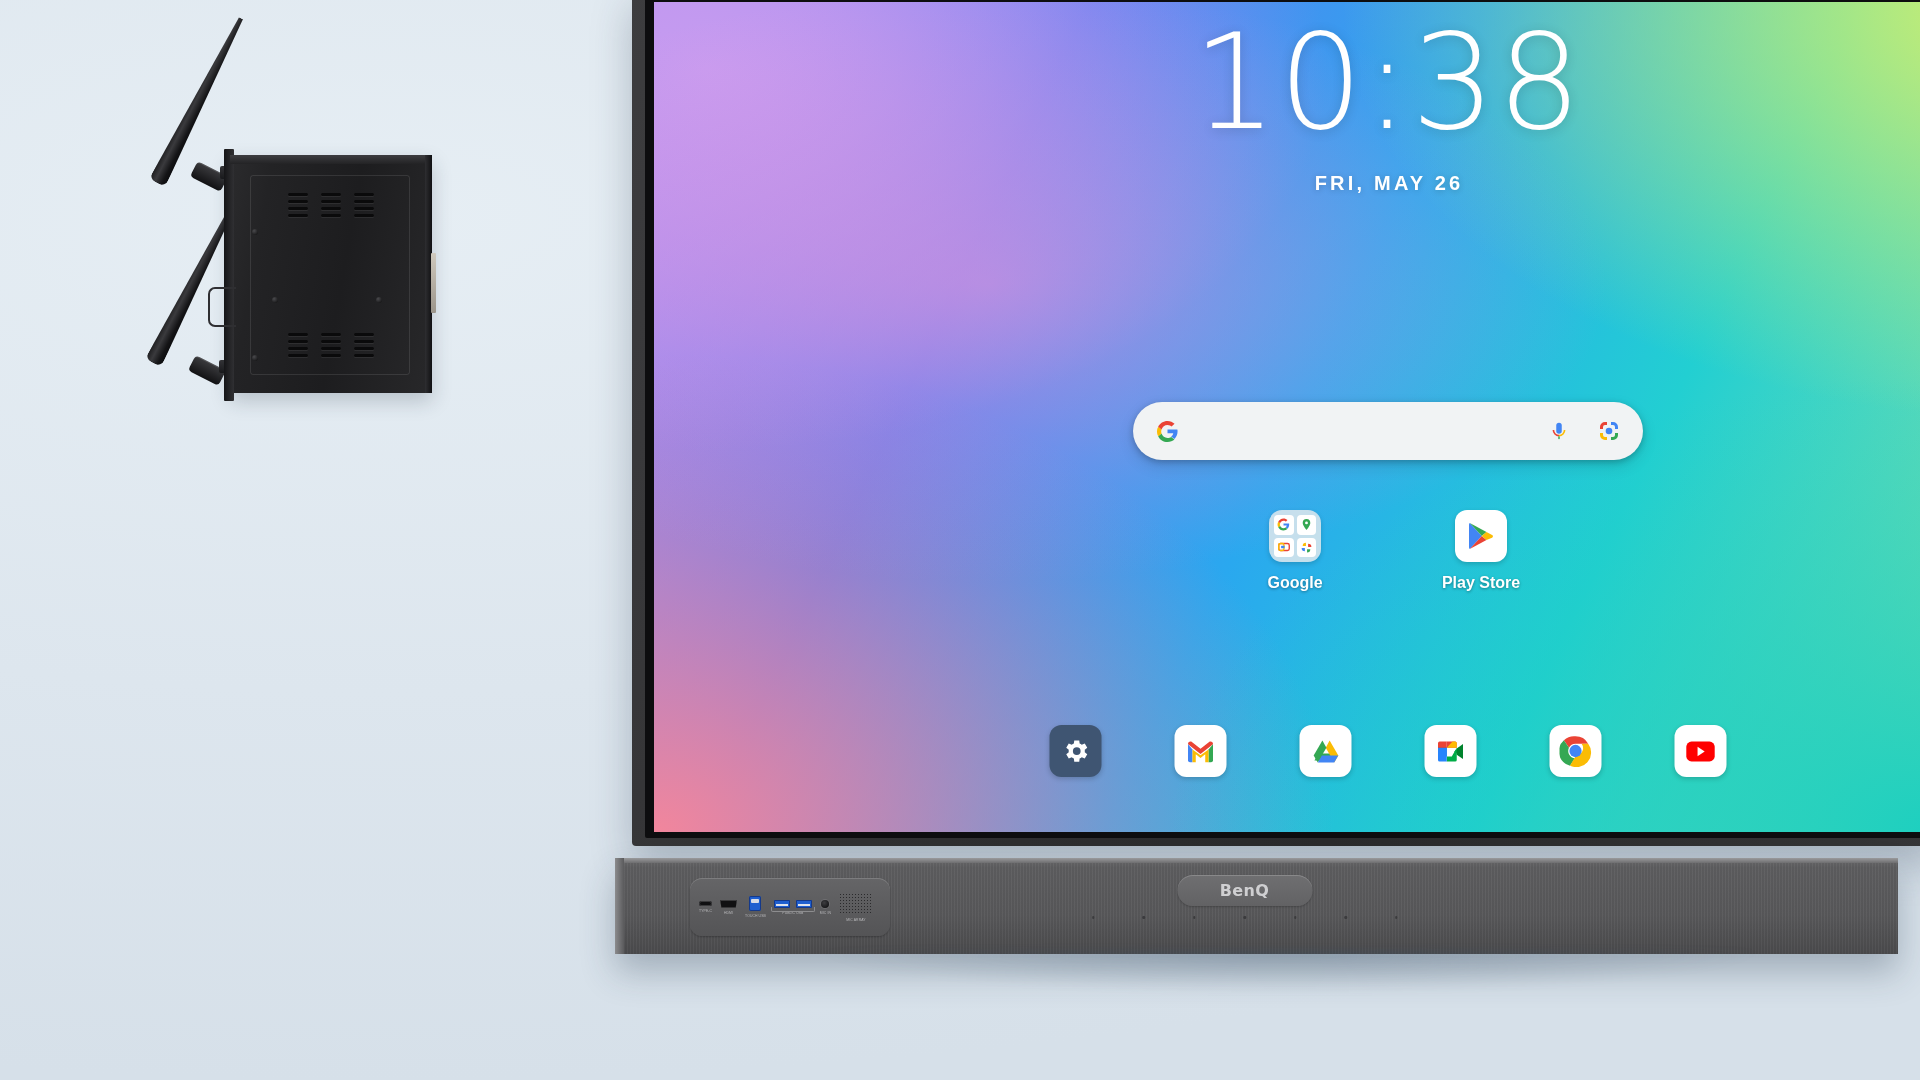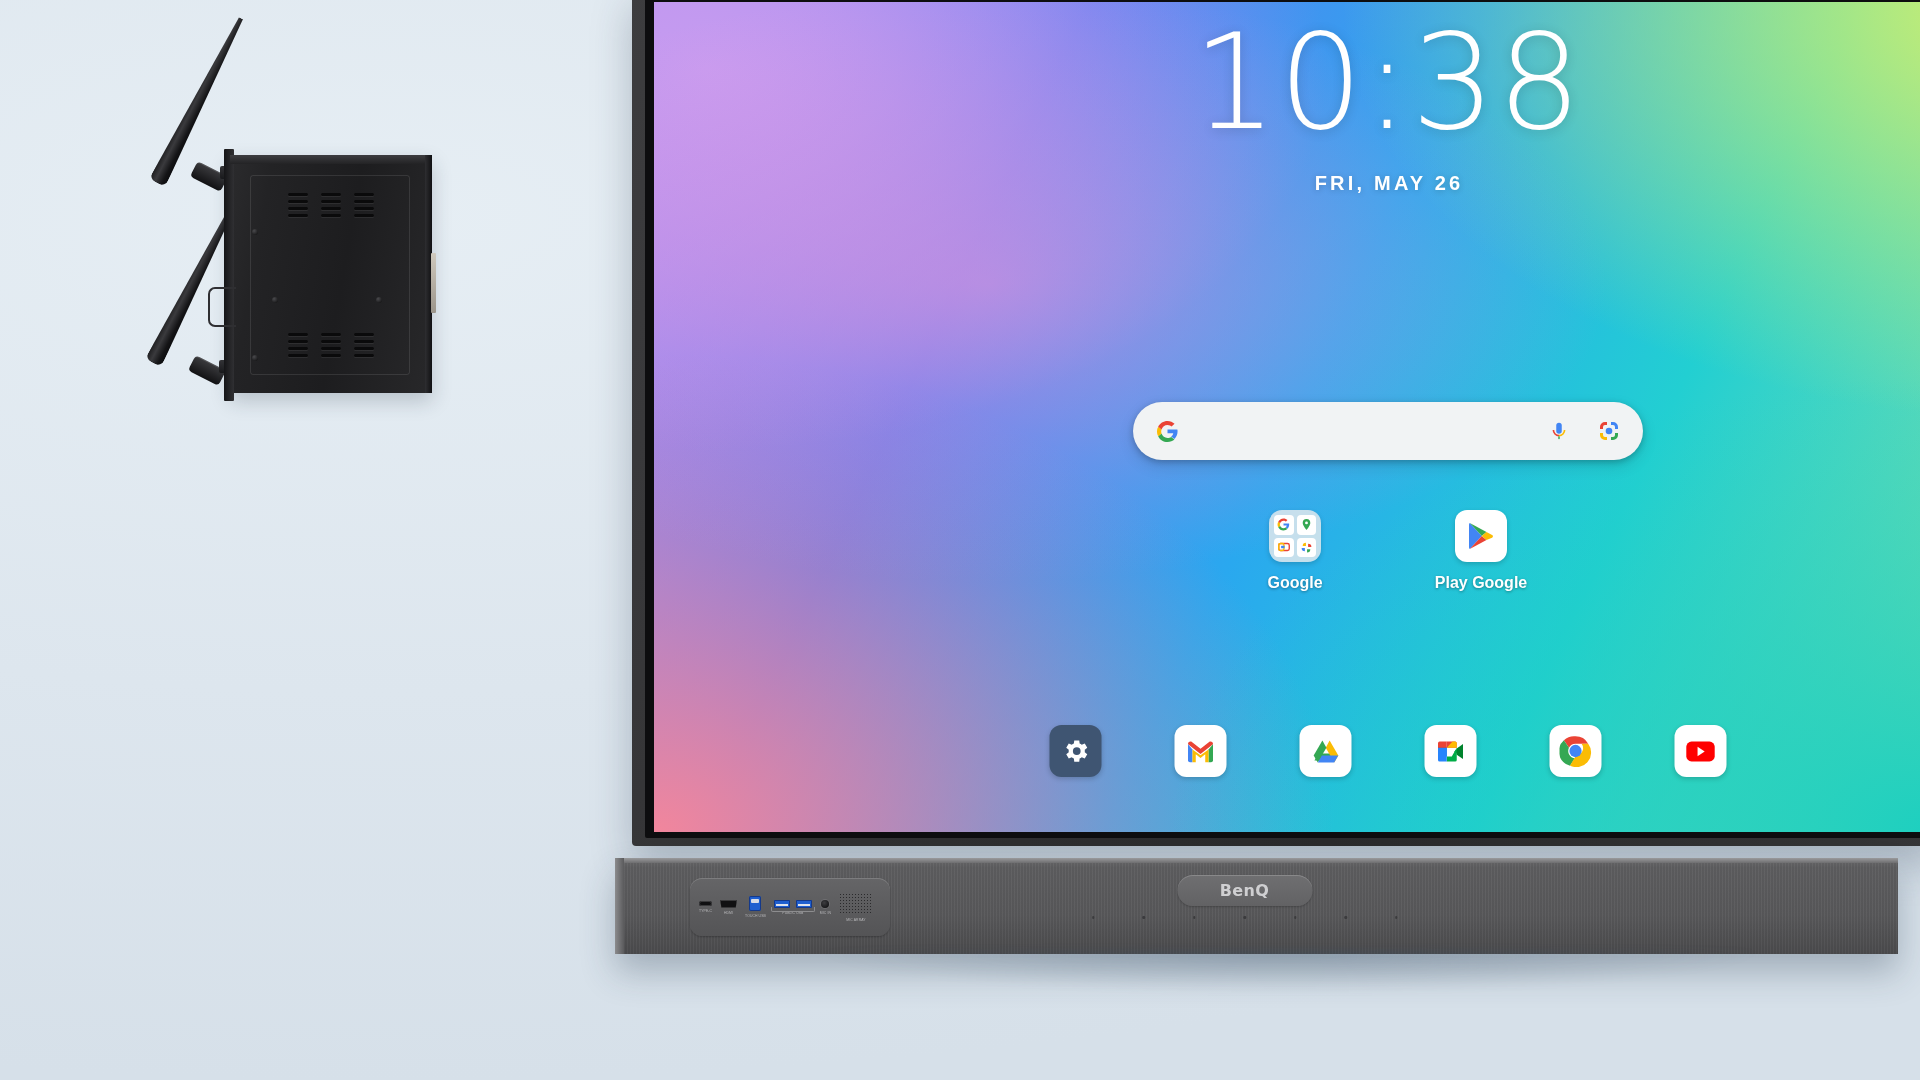--- a/index.html
+++ b/index.html
@@ -407,21 +407,21 @@
 
         <div class="app">
           <div class="app-icon white">
             <svg viewBox="0 0 24 24" width="32" height="32">
               <path fill="#4285F4" d="M3.6 2.3c-.4.25-.6.7-.6 1.3v16.8c0 .6.2 1.05.6 1.3l9-9.7-9-9.7z"></path>
               <path fill="#34A853" d="M3.6 2.3 16.1 9 12.6 12 3.6 2.3z"></path>
               <path fill="#EA4335" d="M3.6 21.7 12.6 12l3.5 3-12.5 6.7z"></path>
               <path fill="#FBBC05" d="M16.1 9l4.2 2.25c.9.5.9 1.5 0 2L16.1 15l-3.5-3 3.5-3z"></path>
             </svg>
           </div>
-          <div class="app-label">Play Google</div>
+          <div class="app-label">Play Store</div>
         </div>
       </div>
 
       <div class="dock">
 
         <div class="dock-icon settings">
           <svg viewBox="0 0 24 24" width="30" height="30">
             <path fill="#ffffff" d="M19.4 13a7.6 7.6 0 0 0 0-2l2-1.6-2-3.4-2.4 1a7.5 7.5 0 0 0-1.7-1L15 3.5h-4l-.3 2.5c-.6.25-1.2.6-1.7 1l-2.4-1-2 3.4L6.6 11a7.6 7.6 0 0 0 0 2l-2 1.6 2 3.4 2.4-1c.5.4 1.1.75 1.7 1l.3 2.5h4l.3-2.5c.6-.25 1.2-.6 1.7-1l2.4 1 2-3.4-2-1.6z"></path>
             <circle cx="13" cy="12" r="3.1" fill="#3f5572"></circle>
           </svg>

